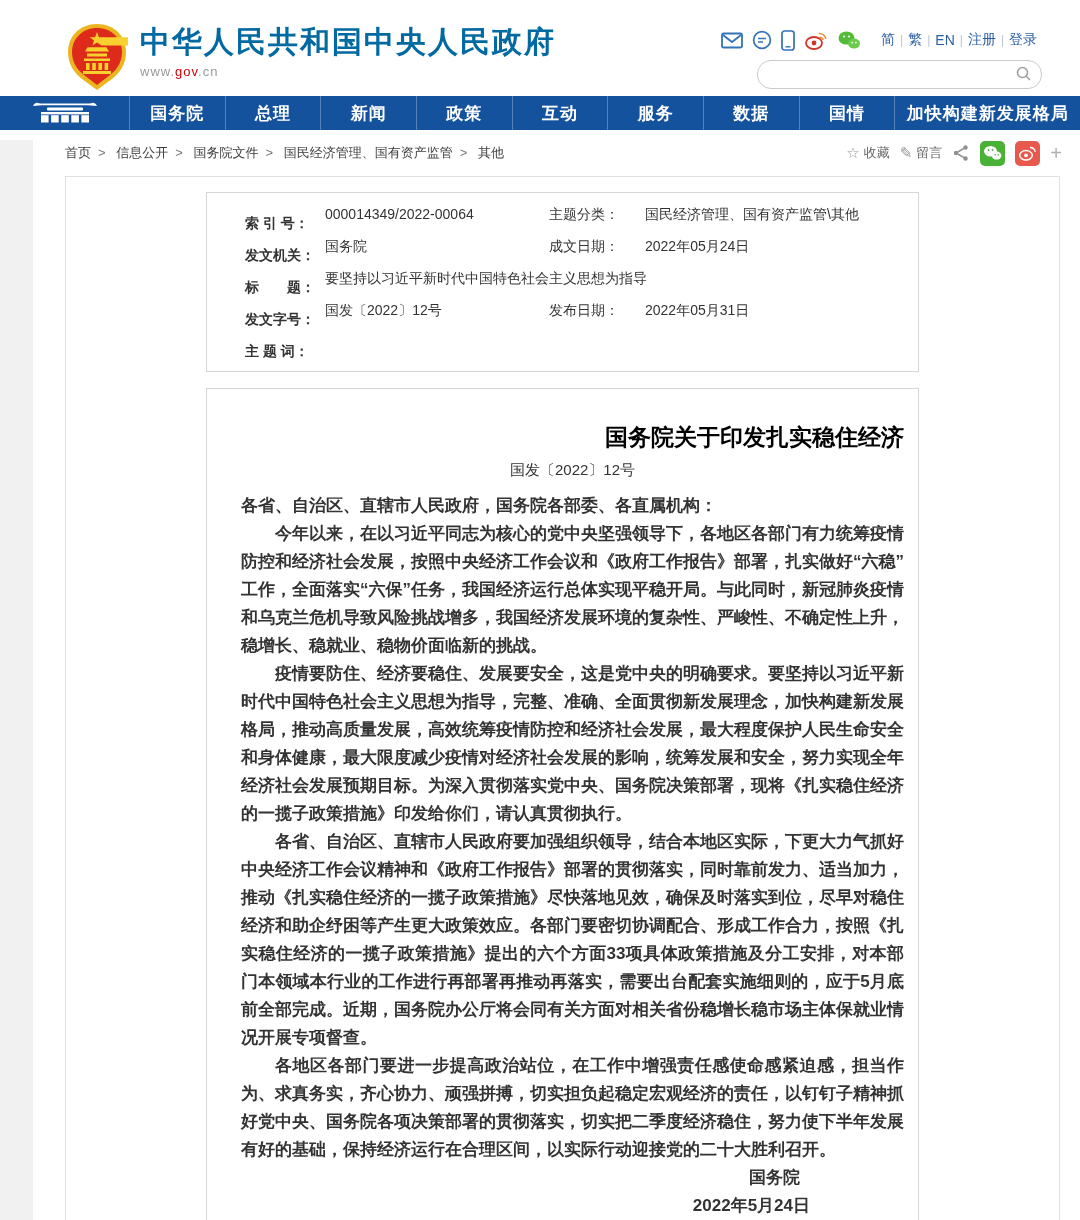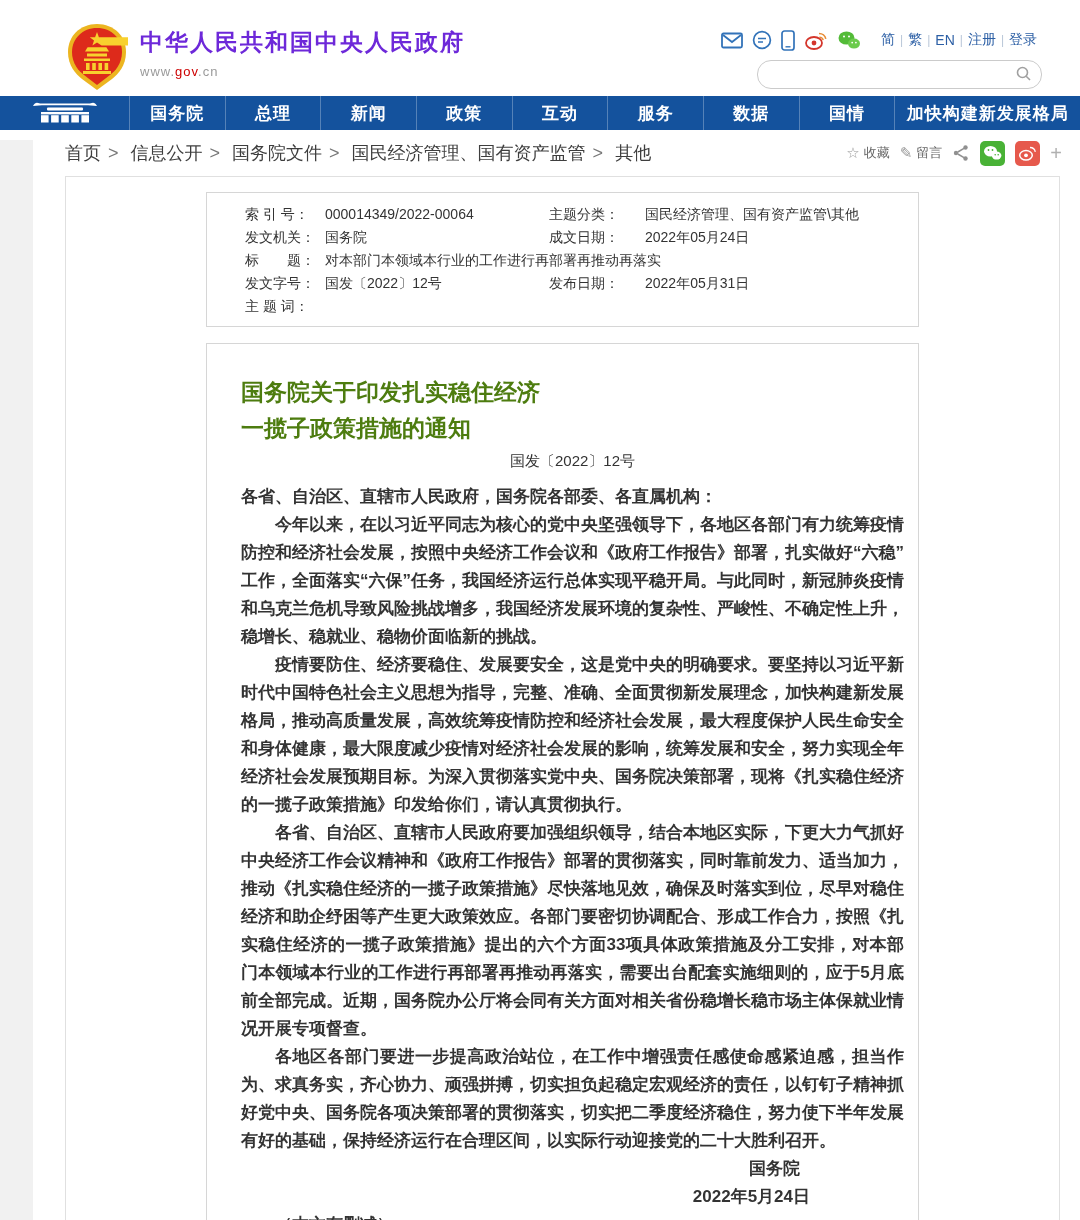--- a/index.html
+++ b/index.html
@@ -3,21 +3,21 @@
 <meta charset="utf-8">
 <style>
   html,body{margin:0;padding:0;}
   body{font-family:"Liberation Sans","DejaVu Sans",sans-serif;background:#fff;}
   .page{position:relative;width:1080px;height:1220px;overflow:hidden;background:#fff;}
 
   
   .header{position:relative;height:96px;background:#fff;}
   .emblem{position:absolute;left:66px;top:23px;}
   .brand{position:absolute;left:140px;top:25px;}
-  .brand-title{font-size:23px;font-weight:bold;color:#6d28d9;letter-spacing:2px;line-height:34px;}
+  .brand-title{font-size:30px;font-weight:bold;color:#0369a1;letter-spacing:2px;line-height:34px;}
   .brand-url{margin-top:5px;font-size:13px;color:#9a9a9a;letter-spacing:1px;}
   .brand-url .red{color:#cc0000;}
   .header-right{position:absolute;right:38px;top:28px;width:420px;}
   .icons-row{display:flex;align-items:center;justify-content:flex-end;gap:9px;height:24px;}
   .hicon{display:inline-flex;align-items:center;}
   .lang-links{display:flex;align-items:center;margin-left:6px;font-size:14px;}
   .lang-links a{color:#2c5fa5;text-decoration:none;margin:0 5px;}
   .lang-links .divider{color:#b9c6d8;font-size:12px;}
   .search-box{position:relative;margin-top:8px;margin-left:auto;width:283px;height:27px;border:1px solid #cbcbcb;border-radius:14px;background:#fff;}
   .search-box input{position:absolute;left:12px;top:2px;width:235px;height:21px;border:none;outline:none;font-size:13px;background:transparent;}
@@ -27,45 +27,45 @@
   .nav{display:flex;height:34px;background:#14529d;}
   .nav-cell{display:flex;align-items:center;justify-content:center;color:#fff;font-size:17px;font-weight:bold;letter-spacing:1px;border-right:1px solid rgba(255,255,255,.28);cursor:pointer;}
   .nav-home{width:129px;flex:none;}
   .nav-item{flex:1;}
   .nav-plat{flex:1.95;border-right:none;}
 
   
   .content{position:relative;}
   .gray-strip{position:absolute;left:0;top:0;width:33px;height:1090px;background:#f1f1f1;}
   .crumb-row{display:flex;justify-content:space-between;align-items:center;margin:10px 0 0 65px;width:997px;height:26px;}
-  .crumbs{font-size:18px;color:#3e3e3e;}
+  .crumbs{font-size:13px;color:#3e3e3e;}
   .crumbs a{color:#3e3e3e;text-decoration:none;}
   .crumb-sep{color:#777;margin:0 7px;}
   .actions{display:flex;align-items:center;gap:10px;color:#666;font-size:13px;}
   .act{display:inline-flex;align-items:center;gap:4px;cursor:pointer;}
   .glyph{font-size:15px;color:#999;}
   .plus{font-size:20px;color:#b0b0b0;line-height:18px;}
   .sq{width:25px;height:25px;border-radius:5px;display:inline-flex;align-items:center;justify-content:center;}
   .sq.wx{background:#49b236;}
   .sq.wb{background:#e6594c;}
 
   .panel{margin:10px 0 0 65px;width:995px;height:1046px;border:1px solid #e0e0e0;background:#fff;box-sizing:border-box;}
 
   
   .meta-box{margin:15px auto 0;width:713px;border:1px solid #d6d6d6;box-sizing:border-box;padding:10px 0 8px;}
   .mrow{display:flex;padding-left:38px;line-height:23px;font-size:14px;color:#333;}
-  .ml{font-weight:normal;width:80px;flex:none;white-space:pre;}
+  .ml{font-weight:bold;width:80px;flex:none;white-space:pre;margin-top:9px;}
   .mv{width:224px;flex:none;}
   .mv.wide{width:auto;flex:1;}
   .ml2{font-weight:normal;width:96px;flex:none;}
   .mv2{flex:1;}
 
   
   .doc-box{margin:16px auto 0;width:713px;height:895px;border:1px solid #d6d6d6;box-sizing:border-box;padding:30px 14px 0 34px;}
-  .doc-title{text-align:left;font-size:23px;font-weight:bold;color:#4d7c0f;line-height:36px;}
+  .doc-title{text-align:right;font-size:23px;font-weight:bold;color:#000000;line-height:36px;}
   .doc-num{text-align:center;font-size:15px;color:#333;margin-top:6px;}
   .doc-body{margin-top:12px;font-size:17px;line-height:28px;color:#333;text-align:justify;}
   .doc-body p{margin:0;font-weight:bold;}
   .para{text-indent:2em;}
   .sig{text-align:right;padding-right:104px;}
   .sig-date{text-align:right;padding-right:94px;}
 </style>
 </head>
 <body>
 
@@ -240,38 +240,37 @@
           <span class="mv2">国民经济管理、国有资产监管\其他</span>
         </div>
         <div class="mrow">
           <span class="ml">发文机关：</span>
           <span class="mv">国务院</span>
           <span class="ml2">成文日期：</span>
           <span class="mv2">2022年05月24日</span>
         </div>
         <div class="mrow">
           <span class="ml">标　　题：</span>
-          <span class="mv wide">对本部门本领域本行业的工作进行再部署再推动再落实</span>
+          <span class="mv wide">要坚持以习近平新时代中国特色社会主义思想为指导</span>
         </div>
         <div class="mrow">
           <span class="ml">发文字号：</span>
           <span class="mv">国发〔2022〕12号</span>
           <span class="ml2">发布日期：</span>
           <span class="mv2">2022年05月31日</span>
         </div>
         <div class="mrow">
           <span class="ml">主 题 词：</span>
           <span class="mv wide"></span>
         </div>
       </div>
 
       <div class="doc-box">
         <div class="doc-title">
           <div>国务院关于印发扎实稳住经济</div>
-          <div>一揽子政策措施的通知</div>
         </div>
         <div class="doc-num">国发〔2022〕12号</div>
 
         <div class="doc-body">
           <p class="salutation">各省、自治区、直辖市人民政府，国务院各部委、各直属机构：</p>
           <p class="para">今年以来，在以习近平同志为核心的党中央坚强领导下，各地区各部门有力统筹疫情防控和经济社会发展，按照中央经济工作会议和《政府工作报告》部署，扎实做好“六稳”工作，全面落实“六保”任务，我国经济运行总体实现平稳开局。与此同时，新冠肺炎疫情和乌克兰危机导致风险挑战增多，我国经济发展环境的复杂性、严峻性、不确定性上升，稳增长、稳就业、稳物价面临新的挑战。</p>
           <p class="para">疫情要防住、经济要稳住、发展要安全，这是党中央的明确要求。要坚持以习近平新时代中国特色社会主义思想为指导，完整、准确、全面贯彻新发展理念，加快构建新发展格局，推动高质量发展，高效统筹疫情防控和经济社会发展，最大程度保护人民生命安全和身体健康，最大限度减少疫情对经济社会发展的影响，统筹发展和安全，努力实现全年经济社会发展预期目标。为深入贯彻落实党中央、国务院决策部署，现将《扎实稳住经济的一揽子政策措施》印发给你们，请认真贯彻执行。</p>
           <p class="para">各省、自治区、直辖市人民政府要加强组织领导，结合本地区实际，下更大力气抓好中央经济工作会议精神和《政府工作报告》部署的贯彻落实，同时靠前发力、适当加力，推动《扎实稳住经济的一揽子政策措施》尽快落地见效，确保及时落实到位，尽早对稳住经济和助企纾困等产生更大政策效应。各部门要密切协调配合、形成工作合力，按照《扎实稳住经济的一揽子政策措施》提出的六个方面33项具体政策措施及分工安排，对本部门本领域本行业的工作进行再部署再推动再落实，需要出台配套实施细则的，应于5月底前全部完成。近期，国务院办公厅将会同有关方面对相关省份稳增长稳市场主体保就业情况开展专项督查。</p>
           <p class="para">各地区各部门要进一步提高政治站位，在工作中增强责任感使命感紧迫感，担当作为、求真务实，齐心协力、顽强拼搏，切实担负起稳定宏观经济的责任，以钉钉子精神抓好党中央、国务院各项决策部署的贯彻落实，切实把二季度经济稳住，努力使下半年发展有好的基础，保持经济运行在合理区间，以实际行动迎接党的二十大胜利召开。</p>
           <p class="sig">国务院</p>

